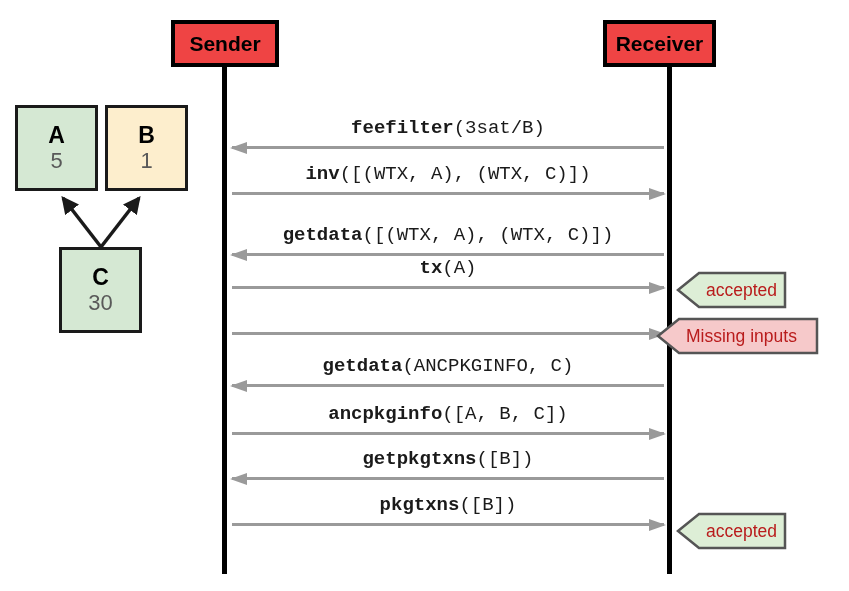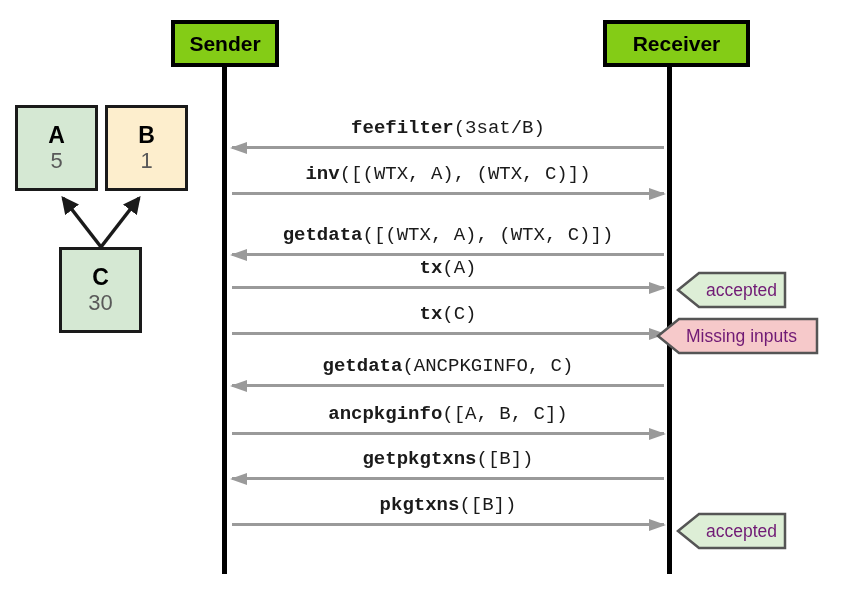--- a/index.html
+++ b/index.html
@@ -1,44 +1,44 @@
 <!DOCTYPE html>
 <html><head>
 <meta charset="utf-8">
 <style>
   html,body{margin:0;padding:0;background:#ffffff;}
   body{font-family:"Liberation Sans","DejaVu Sans",sans-serif;}
   #stage{position:relative;width:849px;height:591px;background:#ffffff;overflow:hidden;}
 
   
-  .actor{position:absolute;top:20px;height:47px;border:4px solid #000;background:#84cc16;
+  .actor{position:absolute;top:20px;height:47px;border:4px solid #000;background:#ef4444;
          box-sizing:border-box;display:flex;align-items:center;justify-content:center;
          font-weight:bold;font-size:21px;color:#000;}
   .actor.sender{left:171px;width:108px;}
-  .actor.receiver{left:603px;width:147px;}
+  .actor.receiver{left:603px;width:113px;}
   .lifeline{position:absolute;top:67px;height:507px;width:5px;background:#000;}
   .lifeline.sender{left:222px;}
   .lifeline.receiver{left:667px;}
 
   
   .msg{position:absolute;left:230px;width:436px;height:36px;}
   .msg .label{position:absolute;top:0;left:0;right:0;text-align:center;
               font-size:19px;color:#1a1a1a;white-space:nowrap;font-family:Liberation Mono, monospace;}
   .msg .label b{font-weight:bold;}
   .msg .line{position:absolute;top:29px;left:2px;right:2px;height:3px;background:#9a9a9a;}
   .msg .head{position:absolute;top:24.5px;width:0;height:0;
              border-top:6px solid transparent;border-bottom:6px solid transparent;}
   .msg .head-left{left:0;border-right:17px solid #9a9a9a;}
   .msg .head-right{right:0;border-left:17px solid #9a9a9a;}
 
   
   .tag{position:absolute;}
   .tag svg{display:block;}
   .tag .tag-label{position:absolute;left:30px;top:50%;transform:translateY(-50%);
-                  font-size:17.5px;color:#701a75;white-space:nowrap;}
+                  font-size:17.5px;color:#b91c1c;white-space:nowrap;}
 
   
   .graph{position:absolute;left:0;top:90px;width:210px;height:260px;}
   .graph svg.edges{position:absolute;left:0;top:0;}
   .node{position:absolute;width:83px;height:86px;border:3px solid #1a1a1a;
         box-sizing:border-box;display:flex;flex-direction:column;align-items:center;
         justify-content:center;line-height:1.12;}
   .node .node-label{font-weight:bold;font-size:23px;color:#000;}
   .node .node-fee{font-size:22px;color:#595959;}
   .node-green{background:#d5e8d3;}
@@ -103,21 +103,20 @@
     <div class="head head-left"></div>
 
   </div>
   <div class="msg v-right" style="top:257px">
     <div class="label"><b>tx</b><span>(A)</span></div>
     <div class="line"></div>
 
     <div class="head head-right"></div>
   </div>
   <div class="msg v-right" style="top:303px">
-    <div class="label"><b>tx</b><span>(C)</span></div>
     <div class="line"></div>
 
     <div class="head head-right"></div>
   </div>
   <div class="msg v-right" style="top:403px">
     <div class="label"><b>ancpkginfo</b><span>([A, B, C])</span></div>
     <div class="line"></div>
 
     <div class="head head-right"></div>
   </div>

